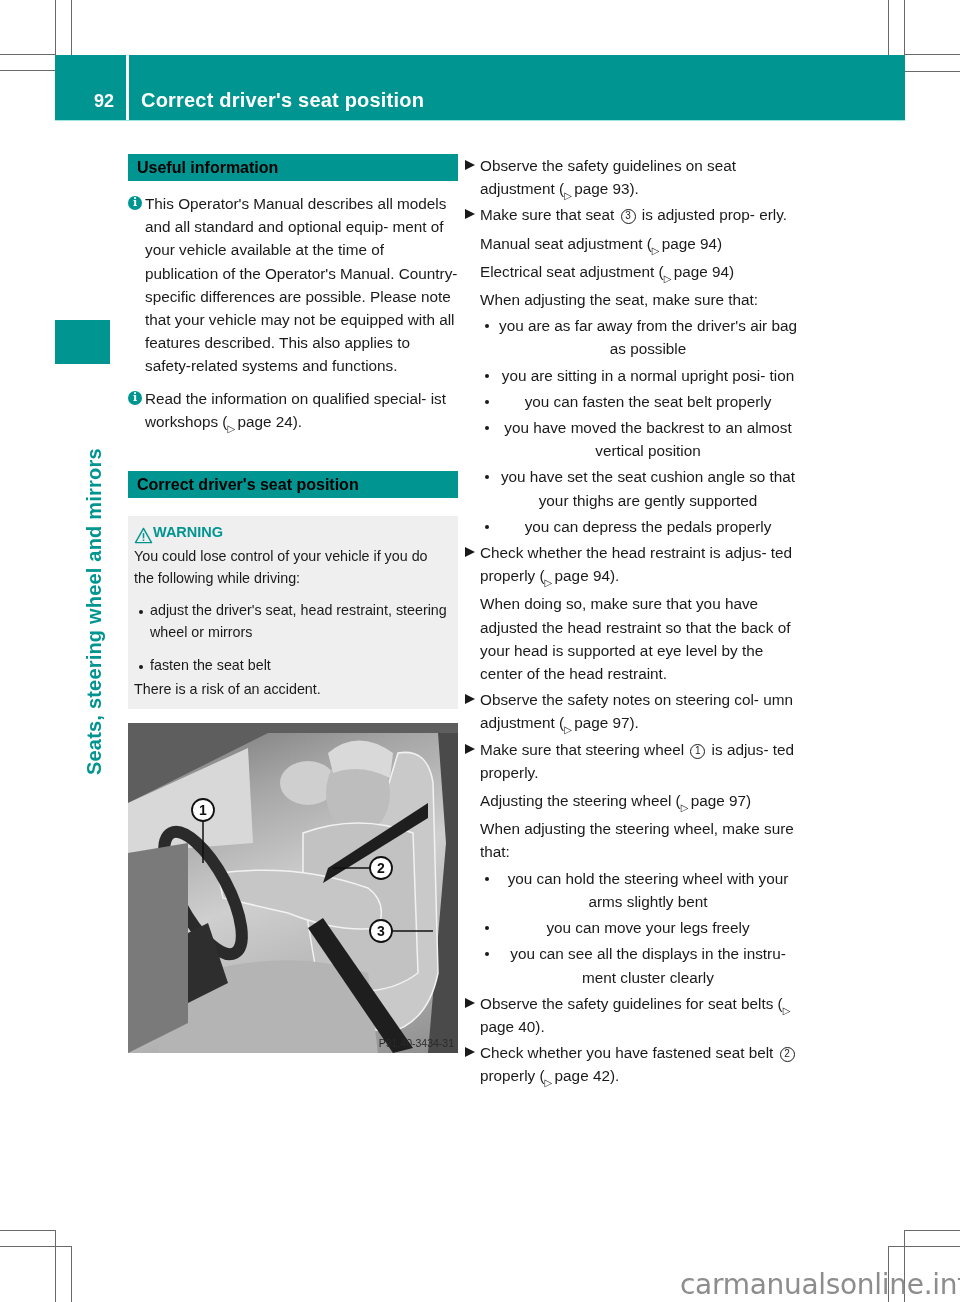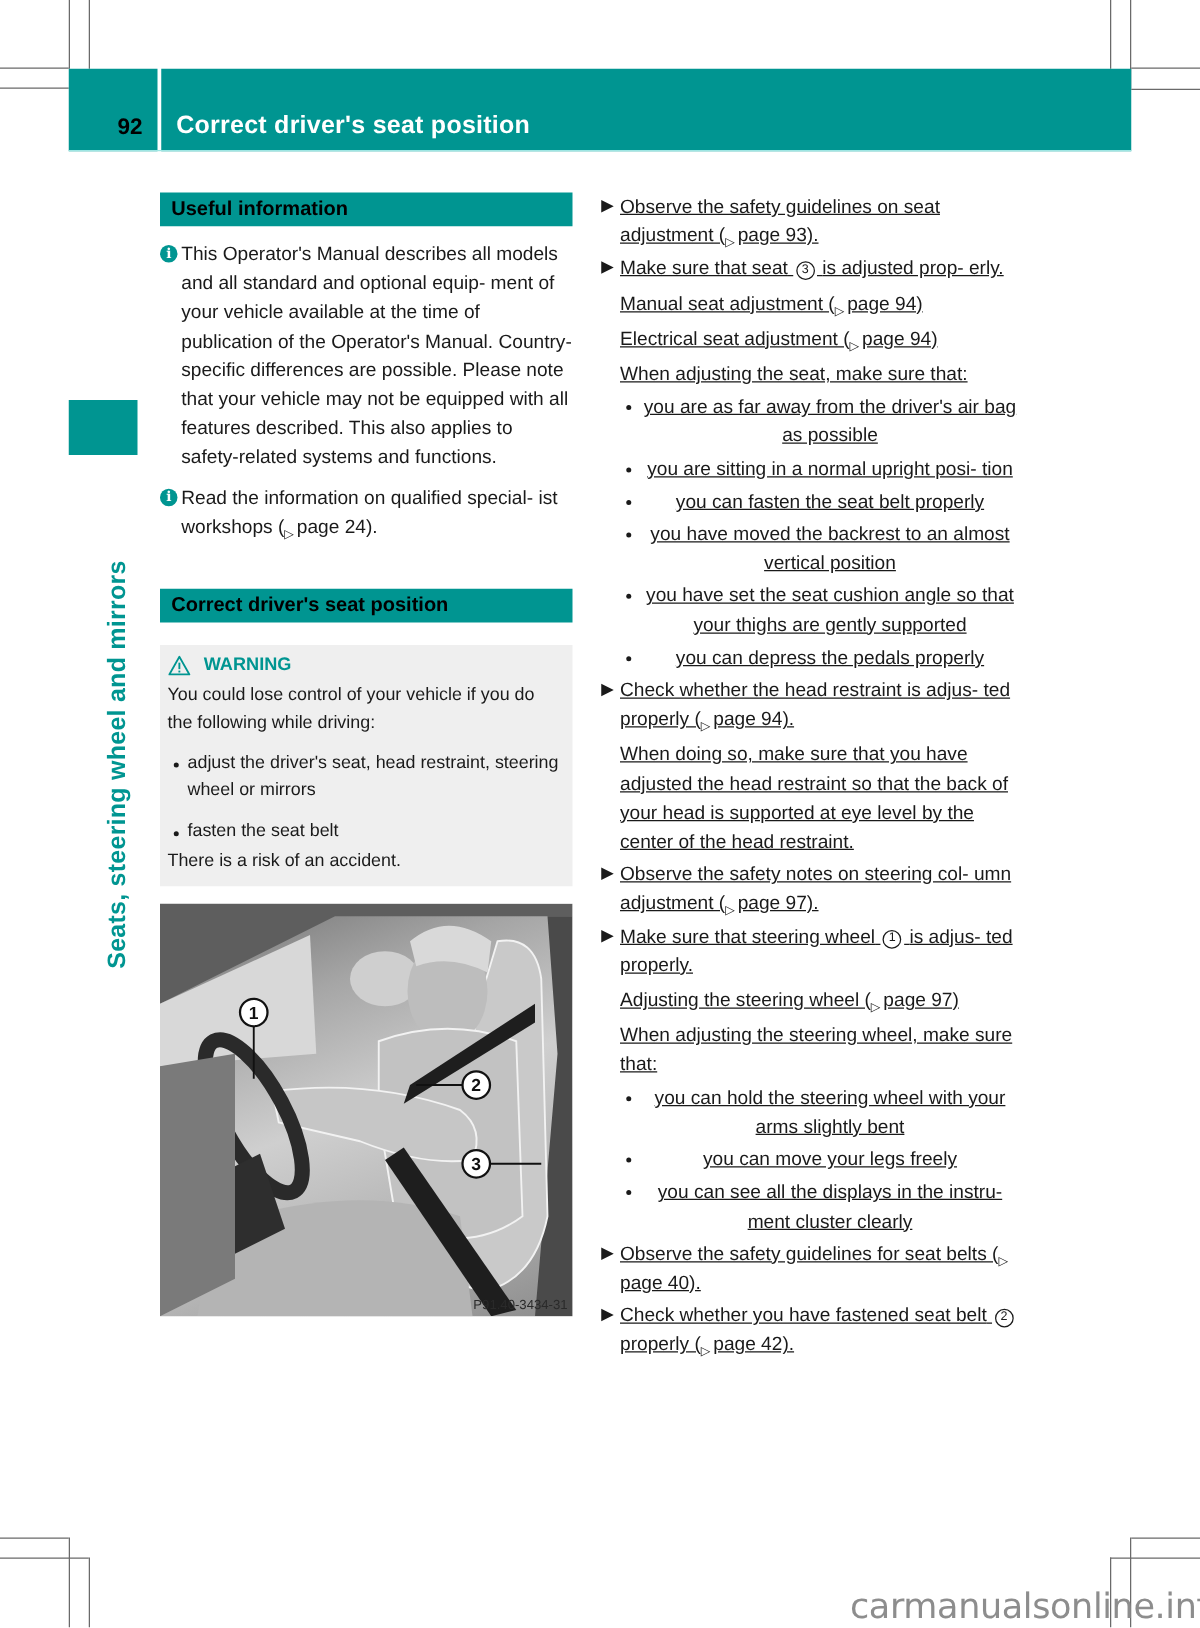--- a/index.html
+++ b/index.html
@@ -3,43 +3,43 @@
 <meta charset="utf-8">
 <style>
   * { box-sizing: border-box; margin: 0; padding: 0; }
   html, body { width: 960px; height: 1302px; background: #ffffff; overflow: hidden; }
   body { position: relative; font-family: "Liberation Sans", "DejaVu Sans", sans-serif; color: #1a1a1a; }
 
   
   .crop { position: absolute; border-color: #6a6a6a; border-style: solid; border-width: 0; }
 
   
-  .hdr-num { position: absolute; left: 55px; top: 55px; width: 71px; height: 66px; background: #009591; color: #000000;
+  .hdr-num { position: absolute; left: 55px; top: 55px; width: 71px; height: 66px; background: #009591; color: #ffffff;
              font-weight: bold; font-size: 18px; display: flex; align-items: flex-end; justify-content: flex-end; padding: 0 12px 9px 0; }
   .hdr-title { position: absolute; left: 129px; top: 55px; width: 776px; height: 66px; background: #009591; color: #fff;
                font-weight: bold; font-size: 20px; display: flex; align-items: flex-end; padding: 0 0 9px 12px; letter-spacing: 0.2px; }
   .hdr-edge { position: absolute; left: 55px; top: 120px; width: 850px; height: 1px; background: #9ee6e3; }
 
   
   .side-block { position: absolute; left: 55px; top: 320px; width: 55px; height: 44px; background: #009591; }
   .side-text { position: absolute; left: 83px; top: 775px; transform-origin: 0 0; transform: rotate(-90deg);
                color: #009591; font-weight: bold; font-size: 20px; white-space: nowrap; width: 412px; letter-spacing: 0.2px; }
 
   
   .col-left { position: absolute; left: 128px; top: 154px; width: 330px; font-size: 15.3px; line-height: 23.2px; }
-  .col-right { position: absolute; left: 481px; top: 154px; width: 335px; font-size: 15.3px; line-height: 23.2px; text-decoration: underline; }
+  .col-right { position: absolute; left: 465px; top: 154px; width: 335px; font-size: 15.3px; line-height: 23.2px; }
 
   .sec-head { background: #009591; color: #000000; font-weight: bold; font-size: 16px; height: 27px; line-height: 27px; padding-left: 9px; }
   .info { position: relative; padding-left: 17px; margin-top: 11px; }
   .info .i-icon { position: absolute; left: 0; top: 4px; width: 14px; height: 14px; border-radius: 50%; background: #009591; color: #fff;
                   font-size: 11px; line-height: 14px; text-align: center; font-weight: bold; font-family: "DejaVu Serif", serif; }
   .info p { display: inline; }
 
   .warnbox { background: #efefef; padding: 6px 8px 8px 6px; margin-top: 18px; font-size: 14.3px; line-height: 21.8px; }
-  .warn-title { color: #009591; font-weight: bold; font-size: 14.5px; display: flex; align-items: center; gap: 10px; }
+  .warn-title { color: #009591; font-weight: bold; font-size: 14.5px; display: flex; align-items: flex-end; }
   .warn-title svg { width: 19px; height: 17px; }
   .warnbox .par { margin-top: 2px; }
   .bul { position: relative; padding-left: 16px; margin-top: 11px; }
   .bul::before { content: ""; position: absolute; left: 5px; top: 10px; width: 4px; height: 4px; border-radius: 50%; background: #1a1a1a; }
 
   .figure { position: relative; margin-top: 14px; width: 330px; height: 330px; overflow: hidden;
             background: linear-gradient(160deg, #6d6d6d 0%, #a5a5a5 25%, #cfcfcf 50%, #b8b8b8 70%, #8c8c8c 100%); }
 
   .step { position: relative; padding-left: 15px; margin-top: 3px; }
   .step .arrow { position: absolute; left: 0; top: 6px; width: 0; height: 0; border-left: 10px solid #1a1a1a; border-top: 5.5px solid transparent; border-bottom: 5.5px solid transparent; }

